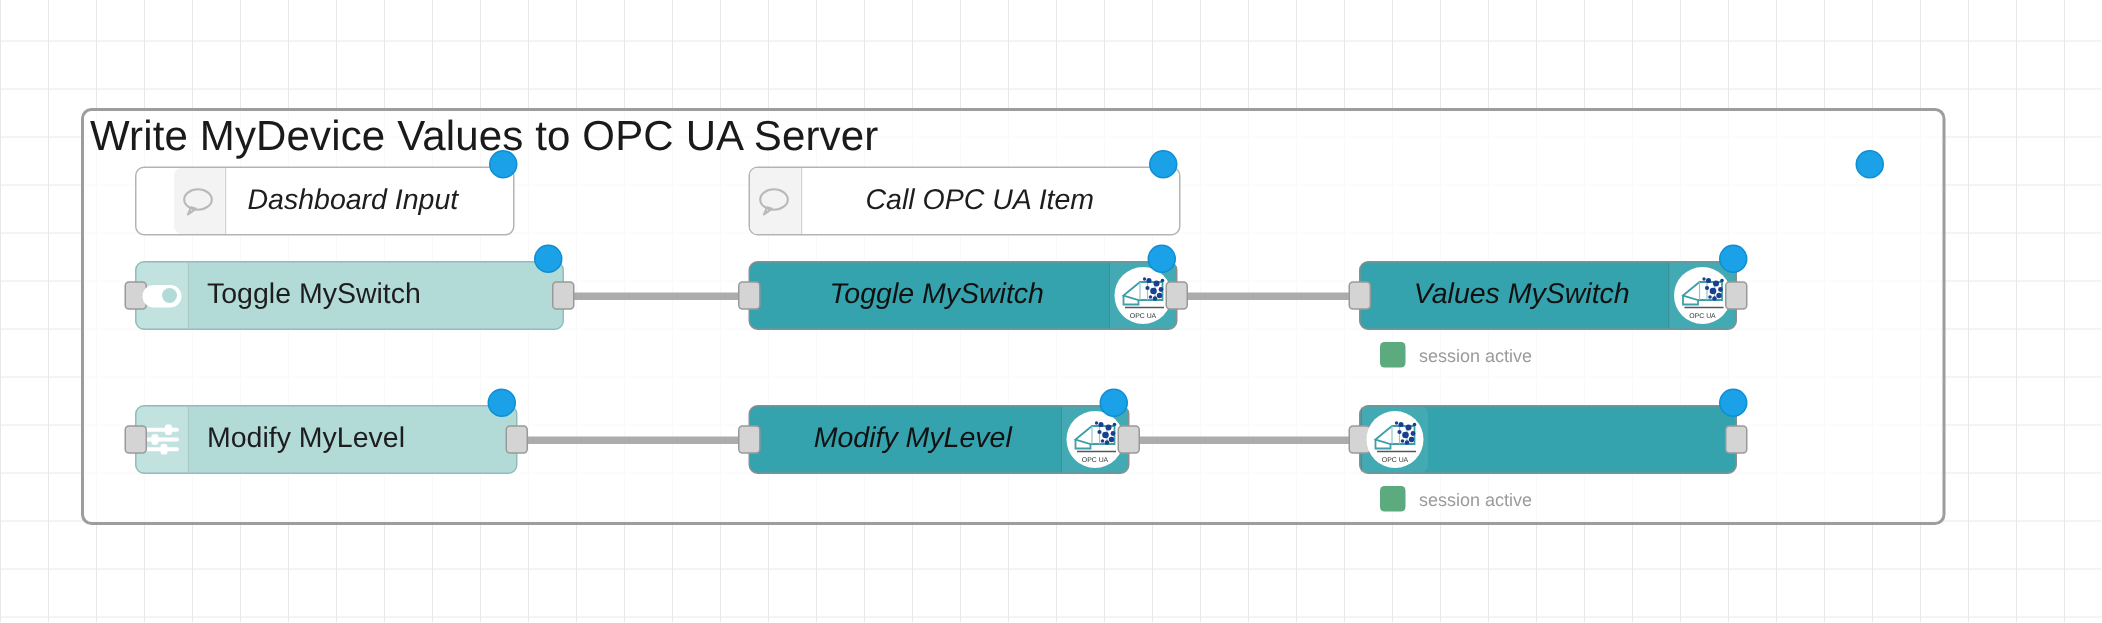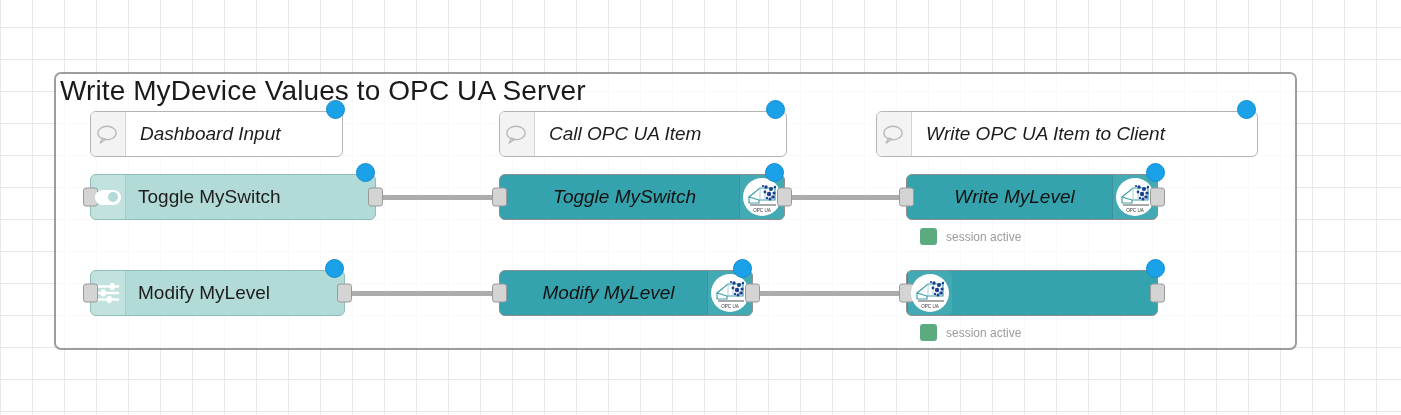--- a/index.html
+++ b/index.html
@@ -226,51 +226,42 @@
 <div id="canvas">
 
   <div class="group-box"></div>
   <div class="group-title">Write MyDevice Values to OPC UA Server</div>
 
   <div class="wire" style="left:376px; top:195px; width:132px;"></div>
   <div class="wire" style="left:784px; top:195px; width:130px;"></div>
   <div class="wire" style="left:345px; top:291px; width:163px;"></div>
   <div class="wire" style="left:752px; top:291px; width:162px;"></div>
 
-  <div class="node comment" style="left:90px; top:111px; width:253px;">
+  <div class="node comment" style="left:90px; top:111px; width:253px;padding-left:25px;">
     <div class="icon-box">
       <svg class="ico" width="24" height="20" viewBox="0 0 24 20" aria-hidden="true">
         <ellipse cx="11" cy="9" rx="9.2" ry="6.8" fill="none" stroke="#b9b9b9" stroke-width="1.4"></ellipse>
         <path d="M6.5 14.2 L4.3 19 L9.6 15.2 Z" fill="none" stroke="#b9b9b9" stroke-width="1.4" stroke-linejoin="round"></path>
       </svg>
     </div>
     <div class="label">Dashboard Input</div>
   </div>
   <div class="blue-dot" style="left:326px; top:100px;"></div>
 
-  <div class="node comment" style="left:499px; top:111px; width:288px;">
+  <div class="node comment" style="left:499px; top:111px; width:288px;gap:28px;">
     <div class="icon-box">
       <svg class="ico" width="24" height="20" viewBox="0 0 24 20" aria-hidden="true">
         <ellipse cx="11" cy="9" rx="9.2" ry="6.8" fill="none" stroke="#b9b9b9" stroke-width="1.4"></ellipse>
         <path d="M6.5 14.2 L4.3 19 L9.6 15.2 Z" fill="none" stroke="#b9b9b9" stroke-width="1.4" stroke-linejoin="round"></path>
       </svg>
     </div>
     <div class="label">Call OPC UA Item</div>
   </div>
   <div class="blue-dot" style="left:766px; top:100px;"></div>
 
-  <div class="node comment" style="left:876px; top:111px; width:382px;">
-    <div class="icon-box">
-      <svg class="ico" width="24" height="20" viewBox="0 0 24 20" aria-hidden="true">
-        <ellipse cx="11" cy="9" rx="9.2" ry="6.8" fill="none" stroke="#b9b9b9" stroke-width="1.4"></ellipse>
-        <path d="M6.5 14.2 L4.3 19 L9.6 15.2 Z" fill="none" stroke="#b9b9b9" stroke-width="1.4" stroke-linejoin="round"></path>
-      </svg>
-    </div>
-    <div class="label">Write OPC UA Item to Client</div>
-  </div>
   <div class="blue-dot" style="left:1237px; top:100px;"></div>
 
   <div class="node dash" style="left:90px; top:174px; width:286px;">
     <div class="port in"></div>
     <div class="icon-box">
       <span class="toggle-ico"></span>
     </div>
     <div class="label">Toggle MySwitch</div>
     <div class="port out"></div>
   </div>
@@ -303,21 +294,21 @@
           <text x="17" y="32" font-family="'Liberation Sans',sans-serif" font-size="4.6" fill="#333333" text-anchor="middle">OPC UA</text>
         </svg>
       </span>
     </div>
     <div class="port out"></div>
   </div>
   <div class="blue-dot" style="left:765px; top:163px;"></div>
 
   <div class="node opc" style="left:906px; top:174px; width:252px;">
     <div class="port in"></div>
-    <div class="label">Write MyLevel</div>
+    <div class="label">Values MySwitch</div>
     <div class="icon-box-right">
       <span class="opc-badge">
         <svg class="ico" width="34" height="34" viewBox="0 0 34 34" aria-hidden="true">
           <g transform="translate(2,3)">
             <path d="M2 14 L13 5 L28 5 L28 17 L12 17 Z" fill="none" stroke="#3f9fa8" stroke-width="1.2"></path>
             <path d="M2 14 L2 20 L12 20 L12 17" fill="none" stroke="#3f9fa8" stroke-width="1.2"></path>
             <path d="M13 5 L13 17 M18 5 L18 17 M23 5 L23 17" stroke="#8dc6cc" stroke-width="0.8"></path>
             <g fill="#1b3f8f">
               <circle cx="19" cy="4" r="1.7"></circle>
                 <circle cx="24" cy="6" r="2"></circle>

